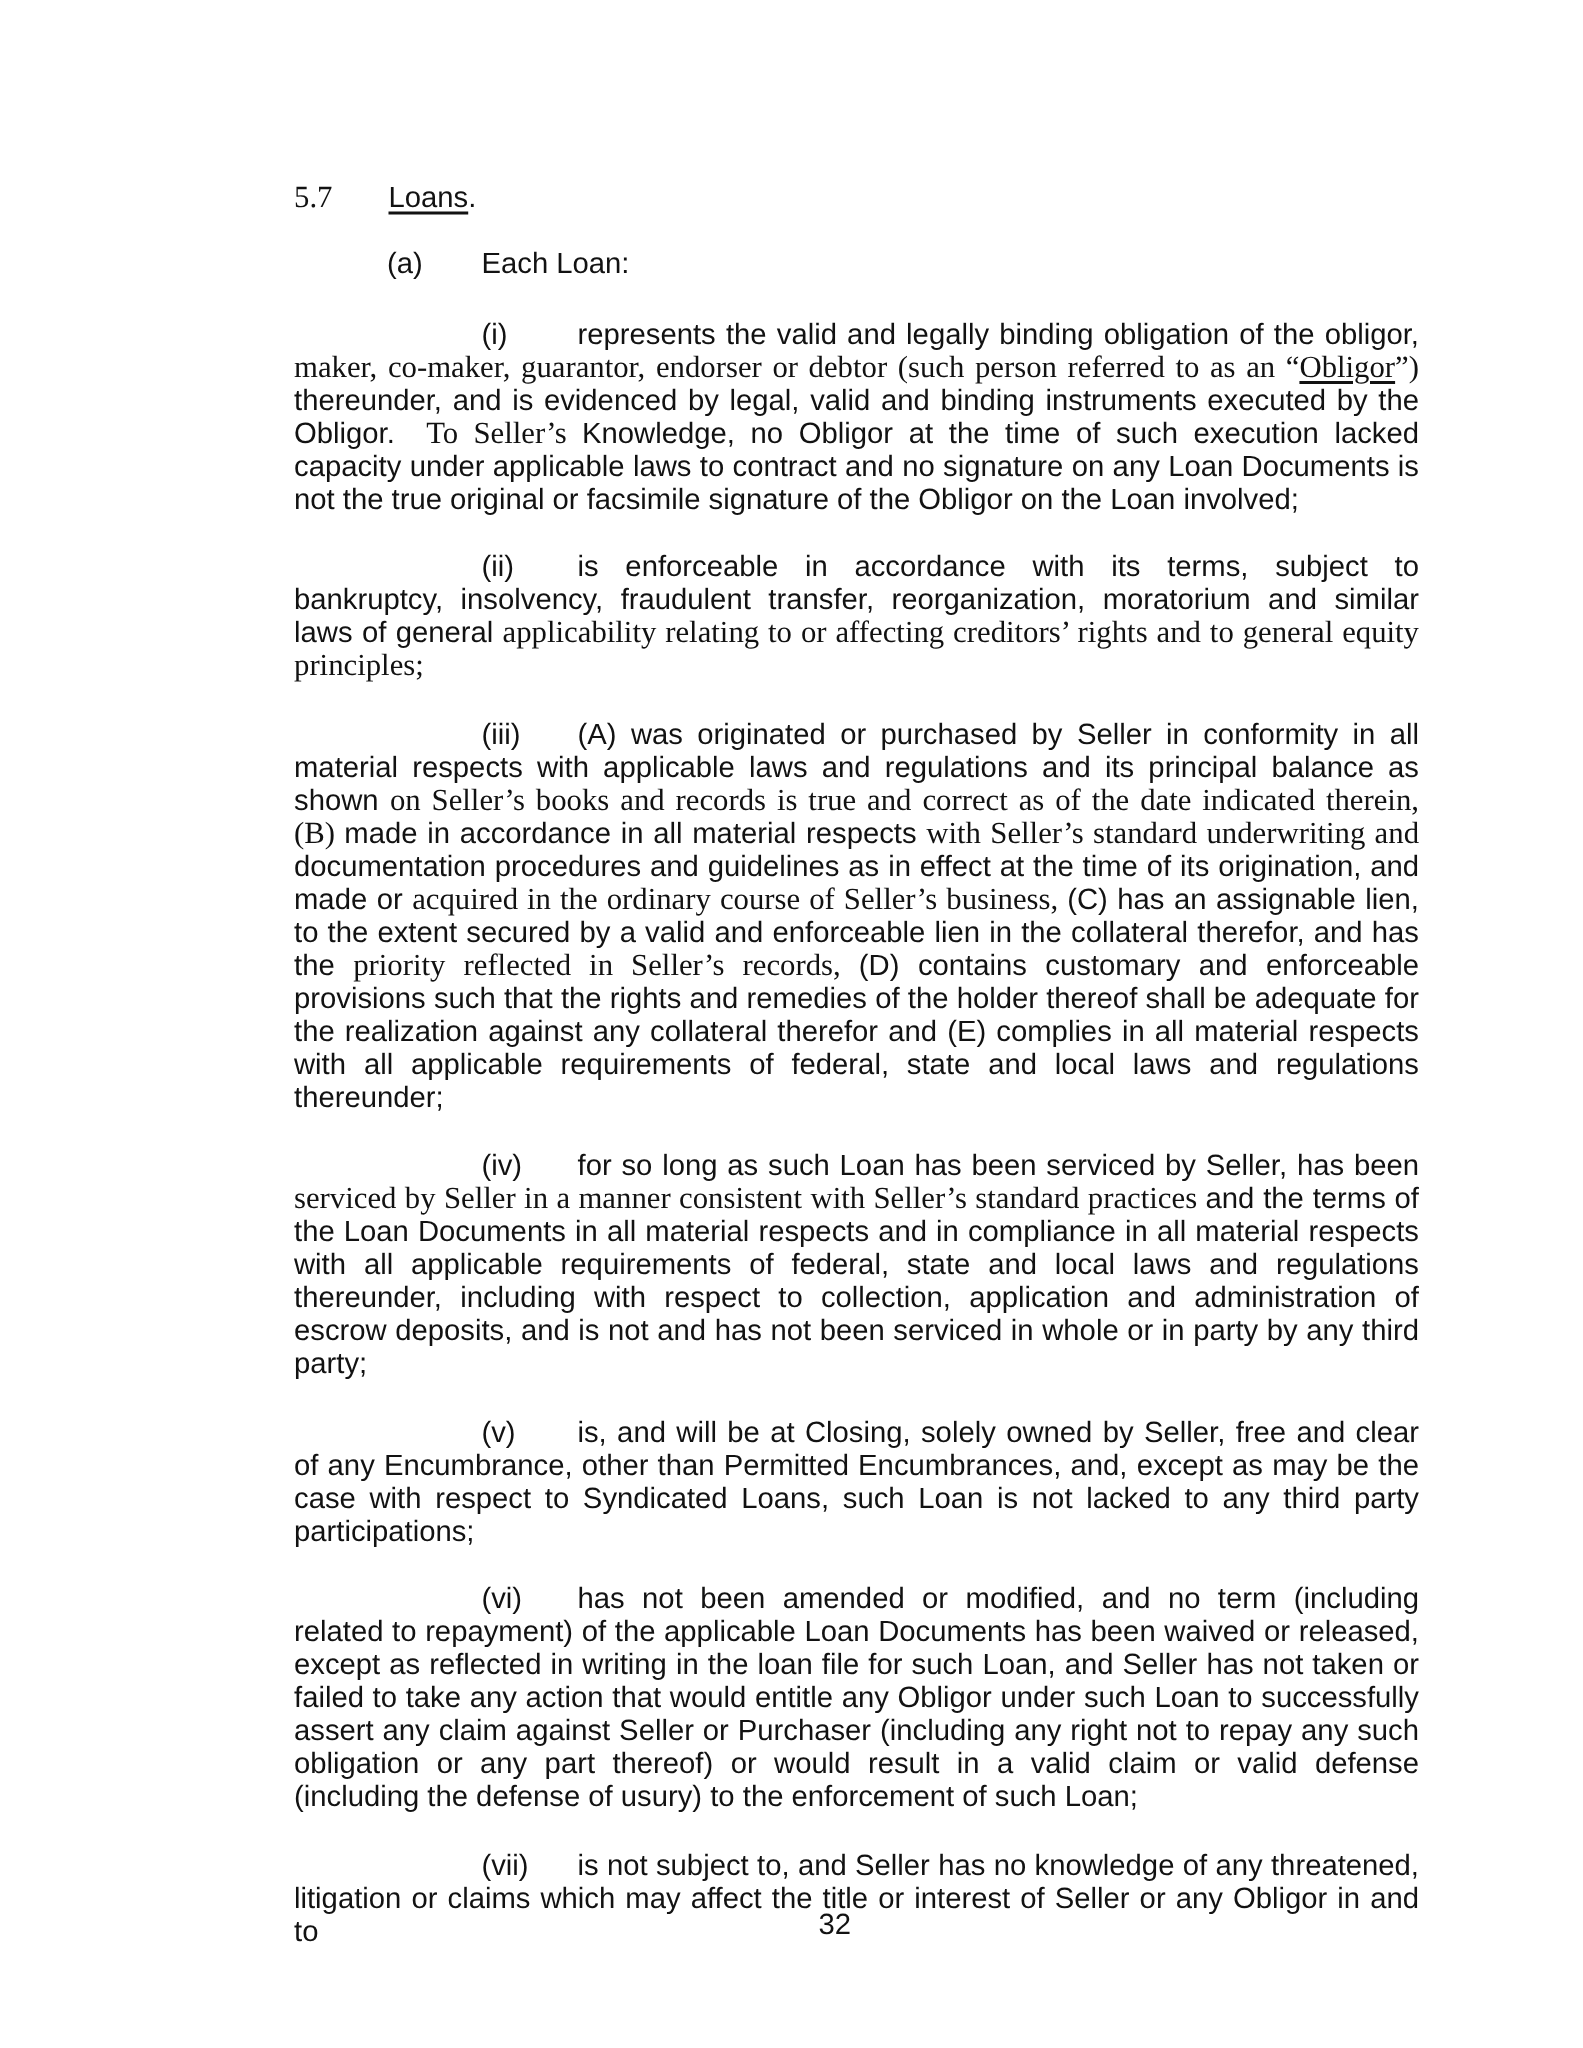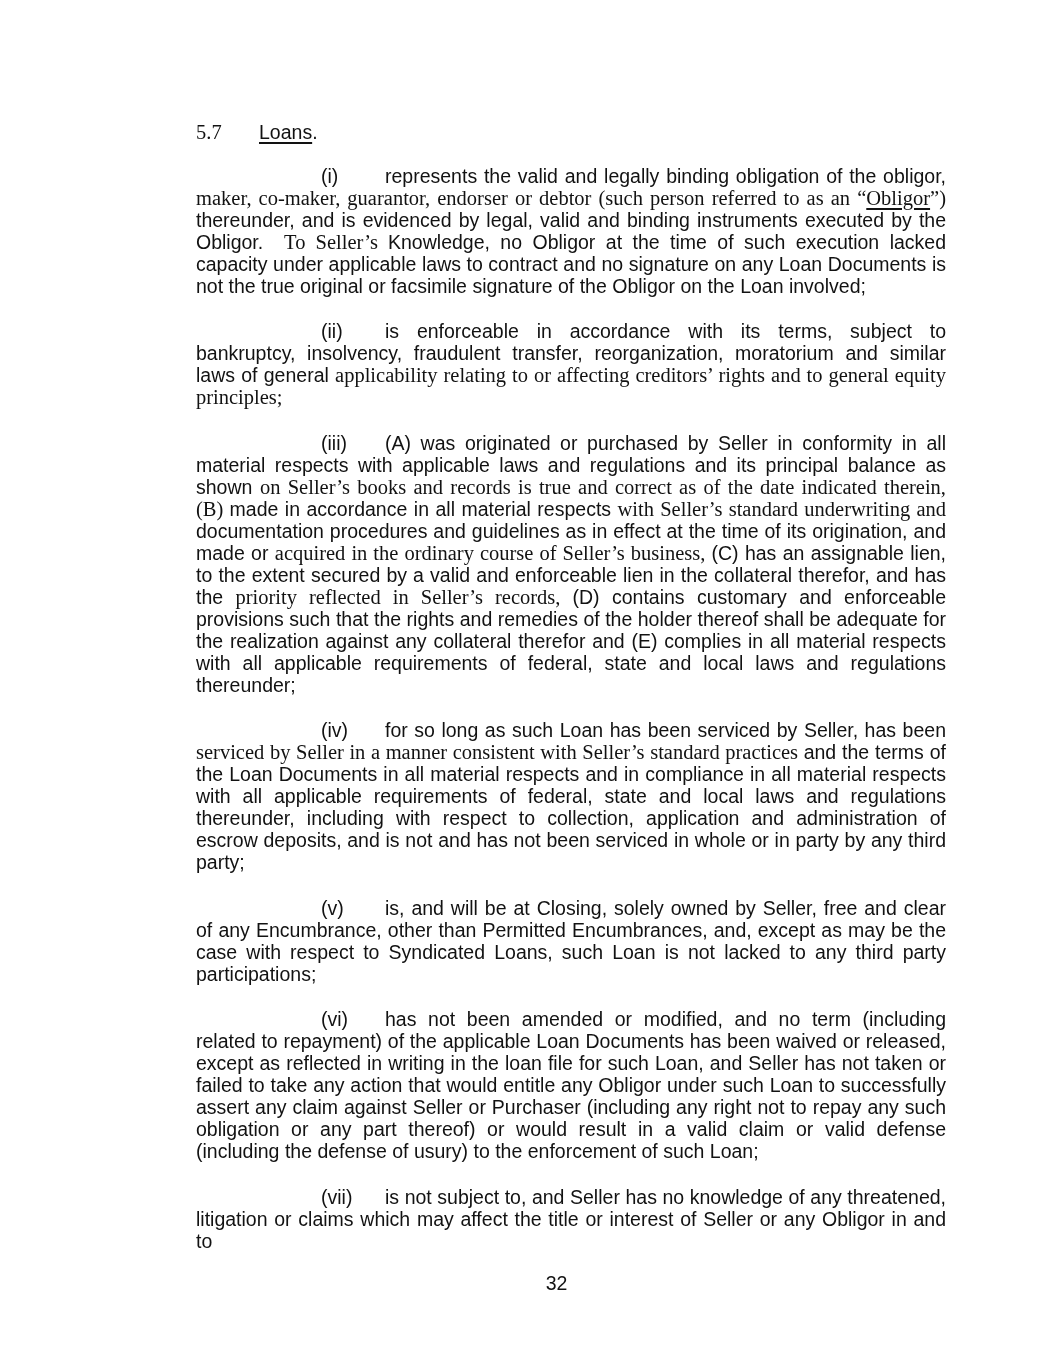--- a/index.html
+++ b/index.html
@@ -60,20 +60,21 @@
   }
 </style>
 </head>
 <body>
 
 <div class="page">
   <div class="content">
 
     <div class="heading sans"><span class="h-num serif">5.7</span><span class="sans u">Loans</span><span class="sans">.</span></div>
 
+    <div class="subsection sans"><span class="sub-label">(a)</span><span>Each Loan:</span></div>
 
     <div>
         <p class="clause"><span class="clause-label">(i)</span><span class="sans">represents the valid and legally binding obligation of the obligor, </span><span class="serif">maker, co-maker, guarantor, endorser or debtor (such person referred to as an “</span><span class="serif u">Obligor</span><span class="serif">”) </span><span class="sans">thereunder, and is evidenced by legal, valid and binding instruments executed by the Obligor.&nbsp; </span><span class="serif">To Seller’s </span><span class="sans">Knowledge, no Obligor at the time of such execution lacked capacity under applicable laws to contract and no signature on any Loan Documents is not the true original or facsimile signature of the Obligor on the Loan involved;</span></p>
         <p class="clause"><span class="clause-label">(ii)</span><span class="sans">is enforceable in accordance with its terms, subject to bankruptcy, insolvency, fraudulent transfer, reorganization, moratorium and similar laws of general </span><span class="serif">applicability relating to or affecting creditors’ rights and to general equity principles;</span></p>
         <p class="clause"><span class="clause-label">(iii)</span><span class="sans">(A) was originated or purchased by Seller in conformity in all material respects with applicable laws and regulations and its principal balance as shown </span><span class="serif">on Seller’s books and records is true and correct as of the date indicated therein, (B) </span><span class="sans">made in accordance in all material respects </span><span class="serif">with Seller’s standard underwriting and </span><span class="sans">documentation procedures and guidelines as in effect at the time of its origination, and made or </span><span class="serif">acquired in the ordinary course of Seller’s business, </span><span class="sans">(C) has an assignable lien, to the extent secured by a valid and enforceable lien in the collateral therefor, and has the </span><span class="serif">priority reflected in Seller’s records, </span><span class="sans">(D) contains customary and enforceable provisions such that the rights and remedies of the holder thereof shall be adequate for the realization against any collateral therefor and (E) complies in all material respects with all applicable requirements of federal, state and local laws and regulations thereunder;</span></p>
         <p class="clause"><span class="clause-label">(iv)</span><span class="sans">for so long as such Loan has been serviced by Seller, has been </span><span class="serif">serviced by Seller in a manner consistent with Seller’s standard practices </span><span class="sans">and the terms of the Loan Documents in all material respects and in compliance in all material respects with all applicable requirements of federal, state and local laws and regulations thereunder, including with respect to collection, application and administration of escrow deposits, and is not and has not been serviced in whole or in party by any third party;</span></p>
         <p class="clause"><span class="clause-label">(v)</span><span class="sans">is, and will be at Closing, solely owned by Seller, free and clear of any Encumbrance, other than Permitted Encumbrances, and, except as may be the case with respect to Syndicated Loans, such Loan is not lacked to any third party participations;</span></p>
         <p class="clause"><span class="clause-label">(vi)</span><span class="sans">has not been amended or modified, and no term (including related to repayment) of the applicable Loan Documents has been waived or released, except as reflected in writing in the loan file for such Loan, and Seller has not taken or failed to take any action that would entitle any Obligor under such Loan to successfully assert any claim against Seller or Purchaser (including any right not to repay any such obligation or any part thereof) or would result in a valid claim or valid defense (including the defense of usury) to the enforcement of such Loan;</span></p>
         <p class="clause"><span class="clause-label">(vii)</span><span class="sans">is not subject to, and Seller has no knowledge of any threatened, litigation or claims which may affect the title or interest of Seller or any Obligor in and to</span></p>
       </div>

